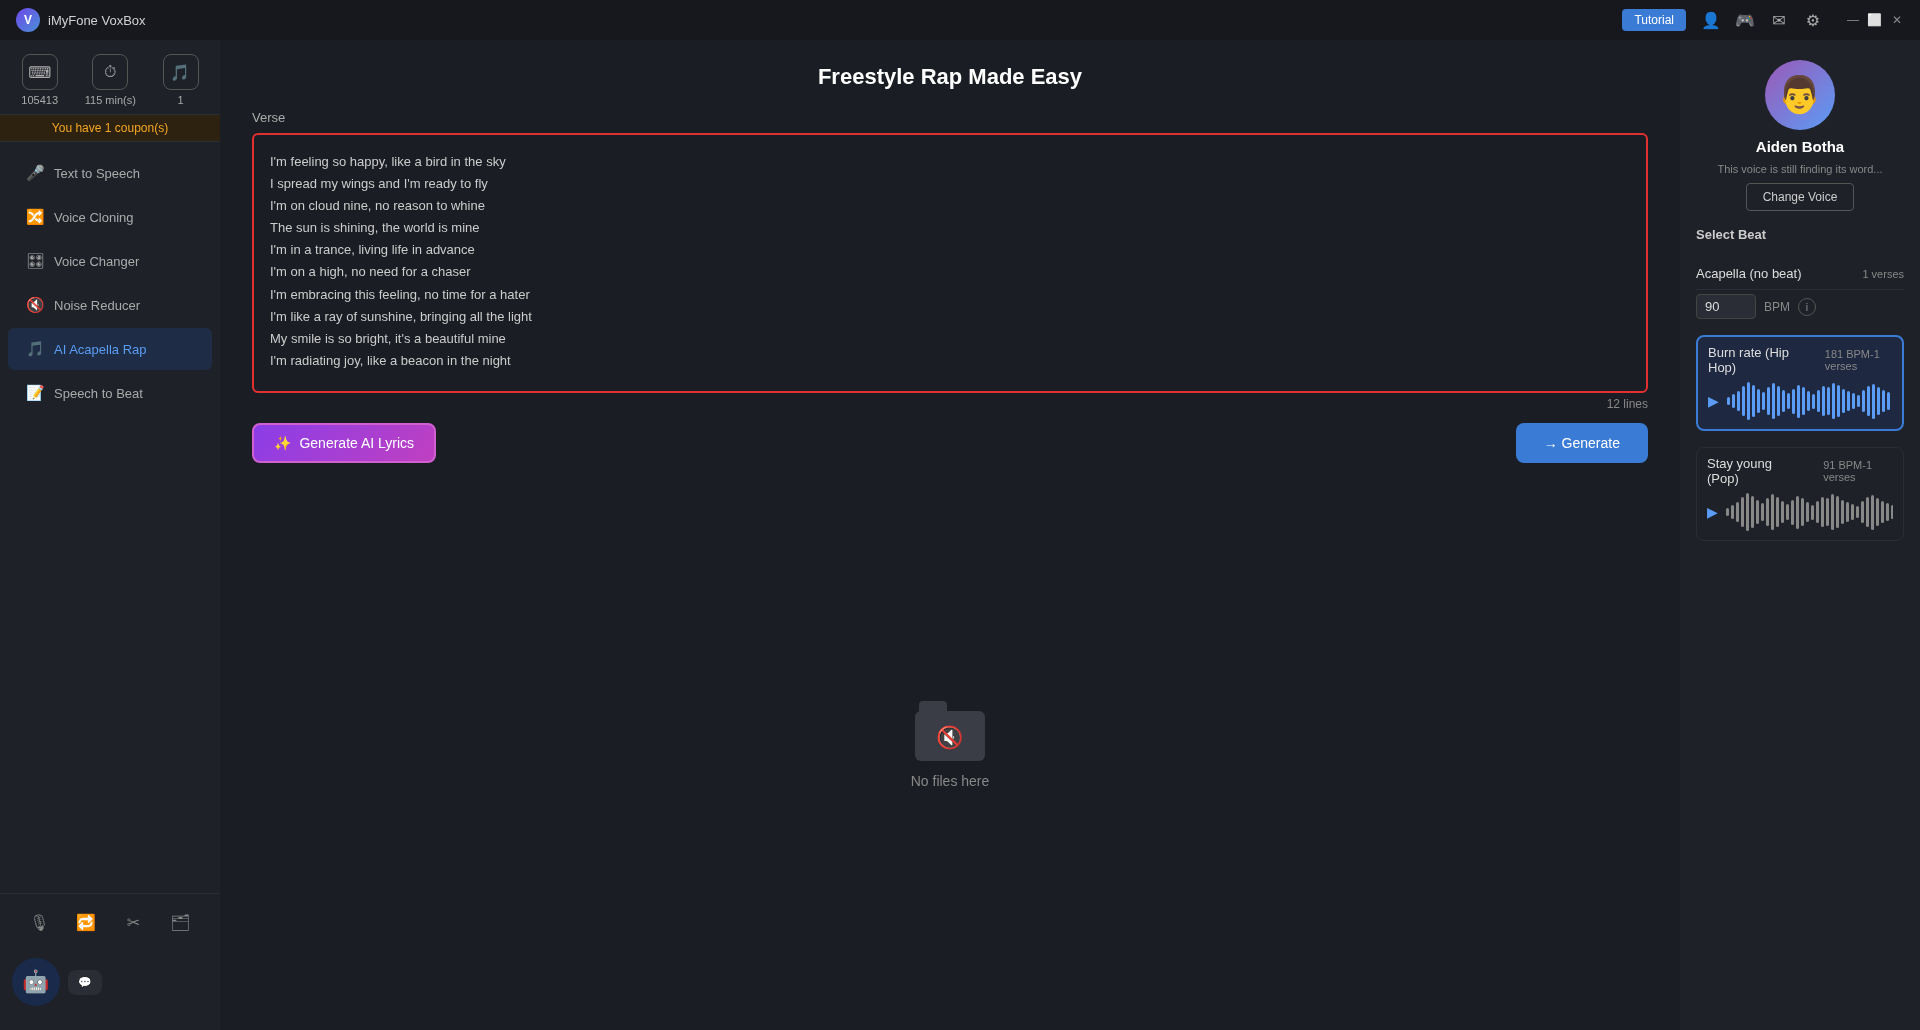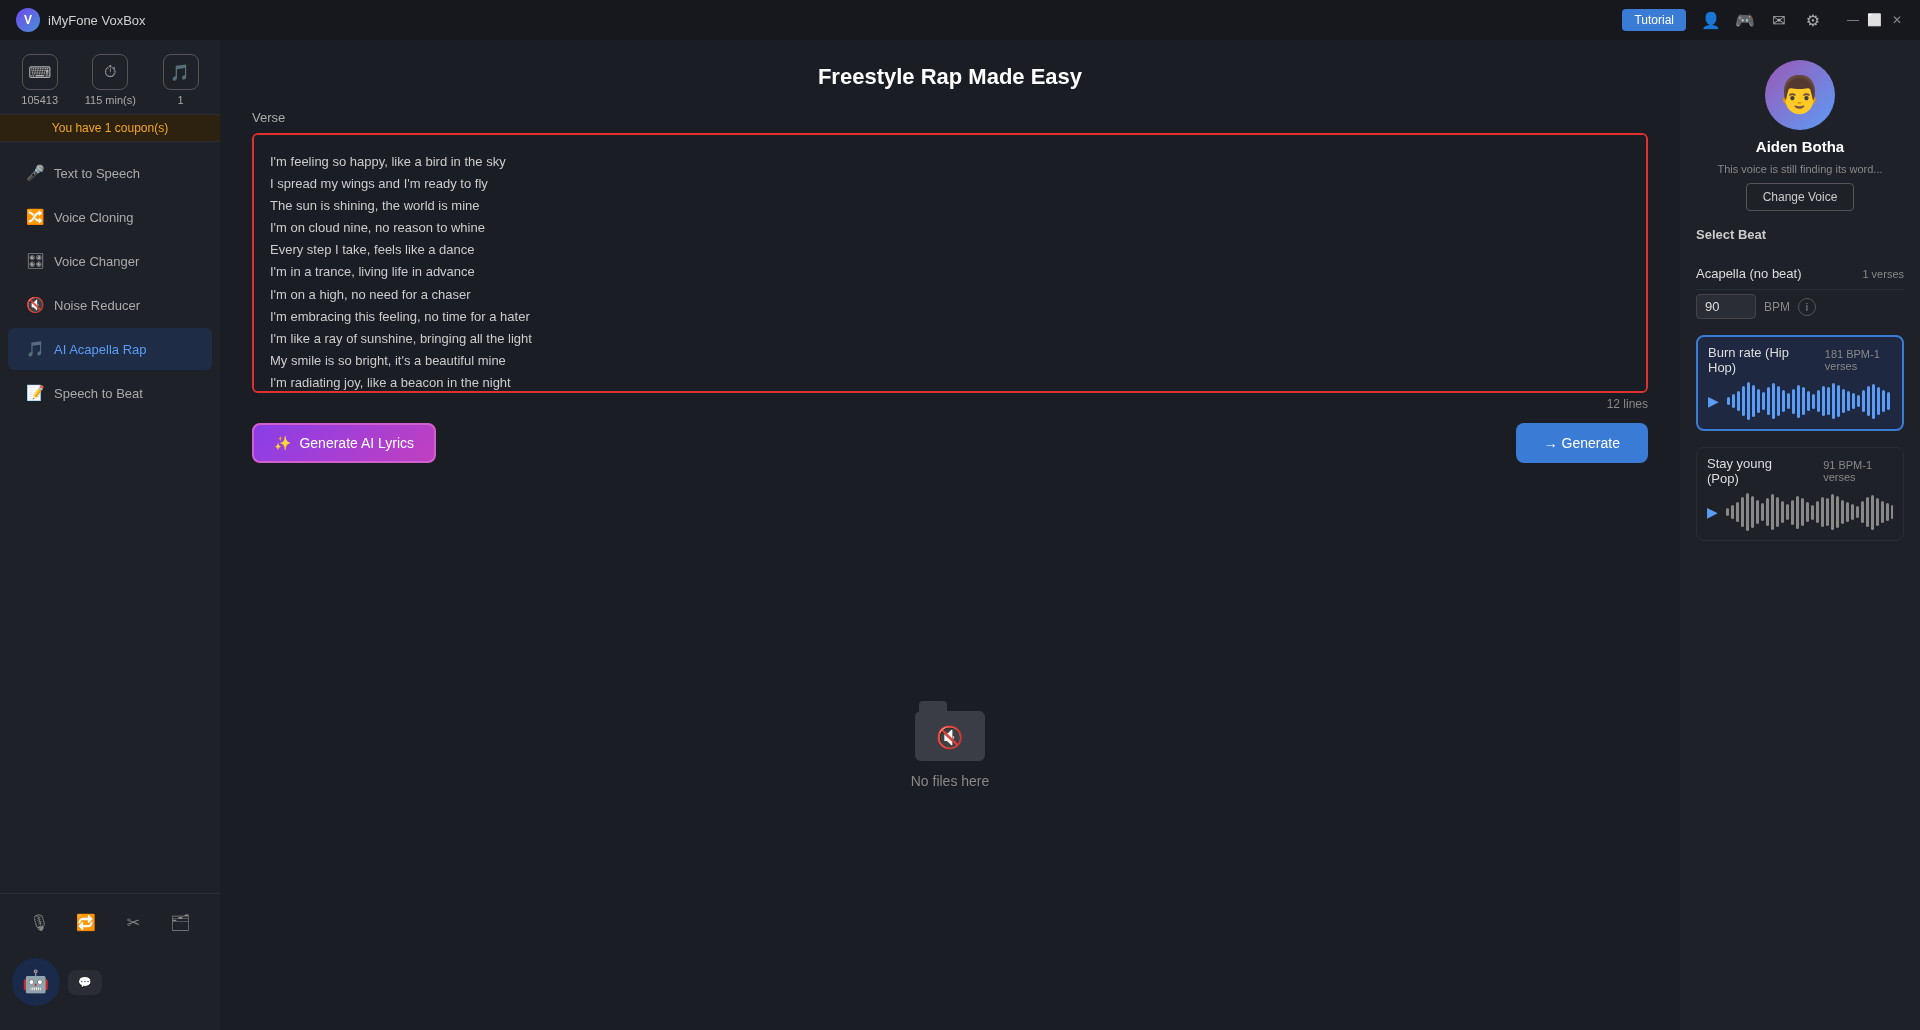--- a/index.html
+++ b/index.html
@@ -470,23 +470,22 @@
       <div class="chatbot-msg">💬</div>
     </div>
   </div>
 
   <div class="main-content">
     <div class="page-title">Freestyle Rap Made Easy</div>
     <div class="verse-label">Verse</div>
     <div class="lyrics-box" id="lyrics-container">
     <p>I'm feeling so happy, like a bird in the sky</p>
         <p>I spread my wings and I'm ready to fly</p>
+        <p>I'm on cloud nine, no reason to whine</p>
         <p>The sun is shining, the world is mine</p>
-        <p>I'm on cloud nine, no reason to whine</p>
-        <p>Every step I take, feels like a dance</p>
         <p>I'm in a trance, living life in advance</p>
         <p>I'm on a high, no need for a chaser</p>
         <p>I'm embracing this feeling, no time for a hater</p>
         <p>I'm like a ray of sunshine, bringing all the light</p>
         <p>My smile is so bright, it's a beautiful mine</p>
         <p>I'm radiating joy, like a beacon in the night</p>
       </div>
     <div class="lines-count">12 lines</div>
     <div class="action-bar">
       <button class="btn-generate-ai">

